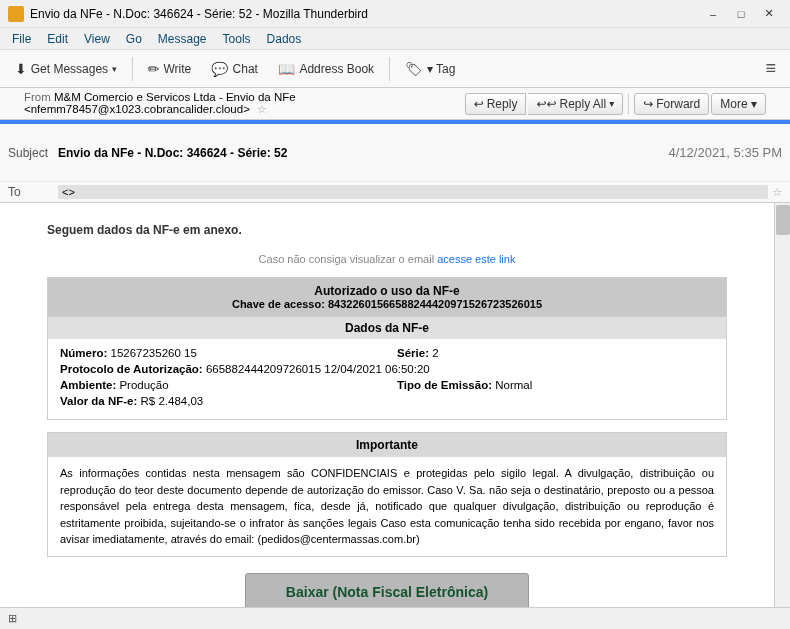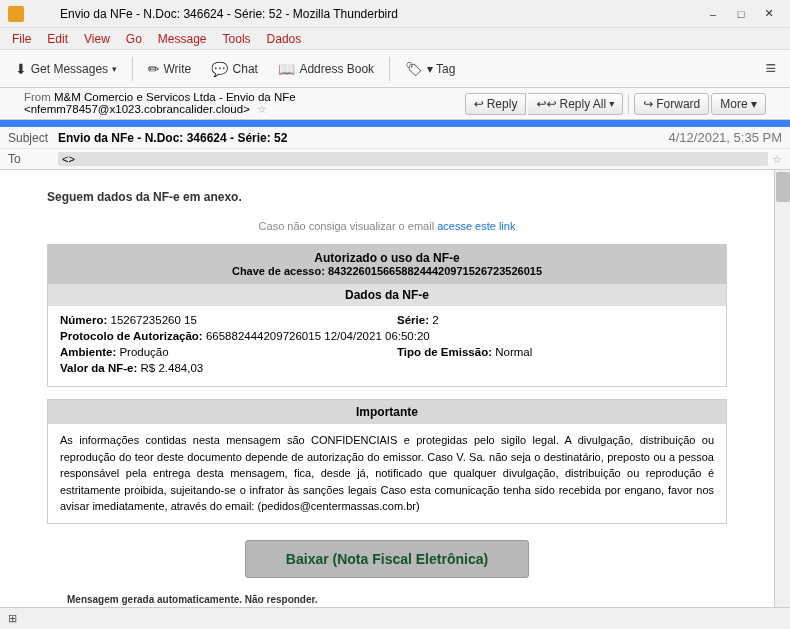--- a/index.html
+++ b/index.html
@@ -10,41 +10,41 @@
       background: #f0f0f0;
       height: 28px;
       display: flex;
       align-items: center;
       padding: 0 8px;
       font-size: 12px;
       color: #000;
       border-bottom: 1px solid #ddd;
     }
     .titlebar-icon { width: 16px; height: 16px; margin-right: 6px; background: #e8a020; border-radius: 2px; flex-shrink: 0; }
-    .titlebar-title { flex: 1; font-size: 12px; margin-left: 30px; }
+    .titlebar-title { flex: 1; font-size: 12px; }
     .titlebar-controls { display: flex; gap: 2px; }
     .titlebar-btn {
       width: 26px; height: 20px; display: flex; align-items: center; justify-content: center;
       font-size: 11px; cursor: pointer; border: none; background: transparent; color: #333;
     }
 
     
     .menubar {
       background: #f0f0f0;
       height: 22px;
       display: flex;
       align-items: center;
       padding: 0 4px;
       border-bottom: 1px solid #ddd;
     }
     .menubar-item {
       padding: 2px 8px;
       font-size: 12px;
       cursor: pointer;
-      color: #b91c1c;
+      color: #0c4a6e;
     }
 
     
     .toolbar {
       background: #f8f8f8;
       height: 38px;
       display: flex;
       align-items: center;
       padding: 0 6px;
       border-bottom: 1px solid #ccc;
@@ -329,21 +329,21 @@
       <button class="msg-action-btn">
         <span>↪</span>
         <span>Forward</span>
       </button>
       <button class="msg-action-btn">
         <span>More ▾</span>
       </button>
     </div>
   </div>
 
-  <div style="display:flex; align-items:center; padding:3px 8px; font-size:12px; border-top:7px solid #3b82f6;">
+  <div style="display:flex; align-items:center; padding:21px 8px; font-size:12px; border-top:4px solid #3b82f6;">
     <span style="color:#555; width:50px; flex-shrink:0;">Subject</span>
     <span style="flex:1; font-weight:bold;">Envio da NFe - N.Doc: 346624 - Série: 52</span>
     <span style="color:#777; font-size:13px;text-align:center;">4/12/2021, 5:35 PM</span>
   </div>
 
   <div style="display:flex; align-items:center; padding:3px 8px; font-size:12px; border-top:1px solid #e8e8e8;">
     <span style="color:#555; width:50px; flex-shrink:0;">To</span>
     <span style="flex:1; background:#e0e0e0; padding:1px 4px; border-radius:2px; font-size:11px; display:inline-block;">
       <span>&lt;&gt;</span>
     </span>

